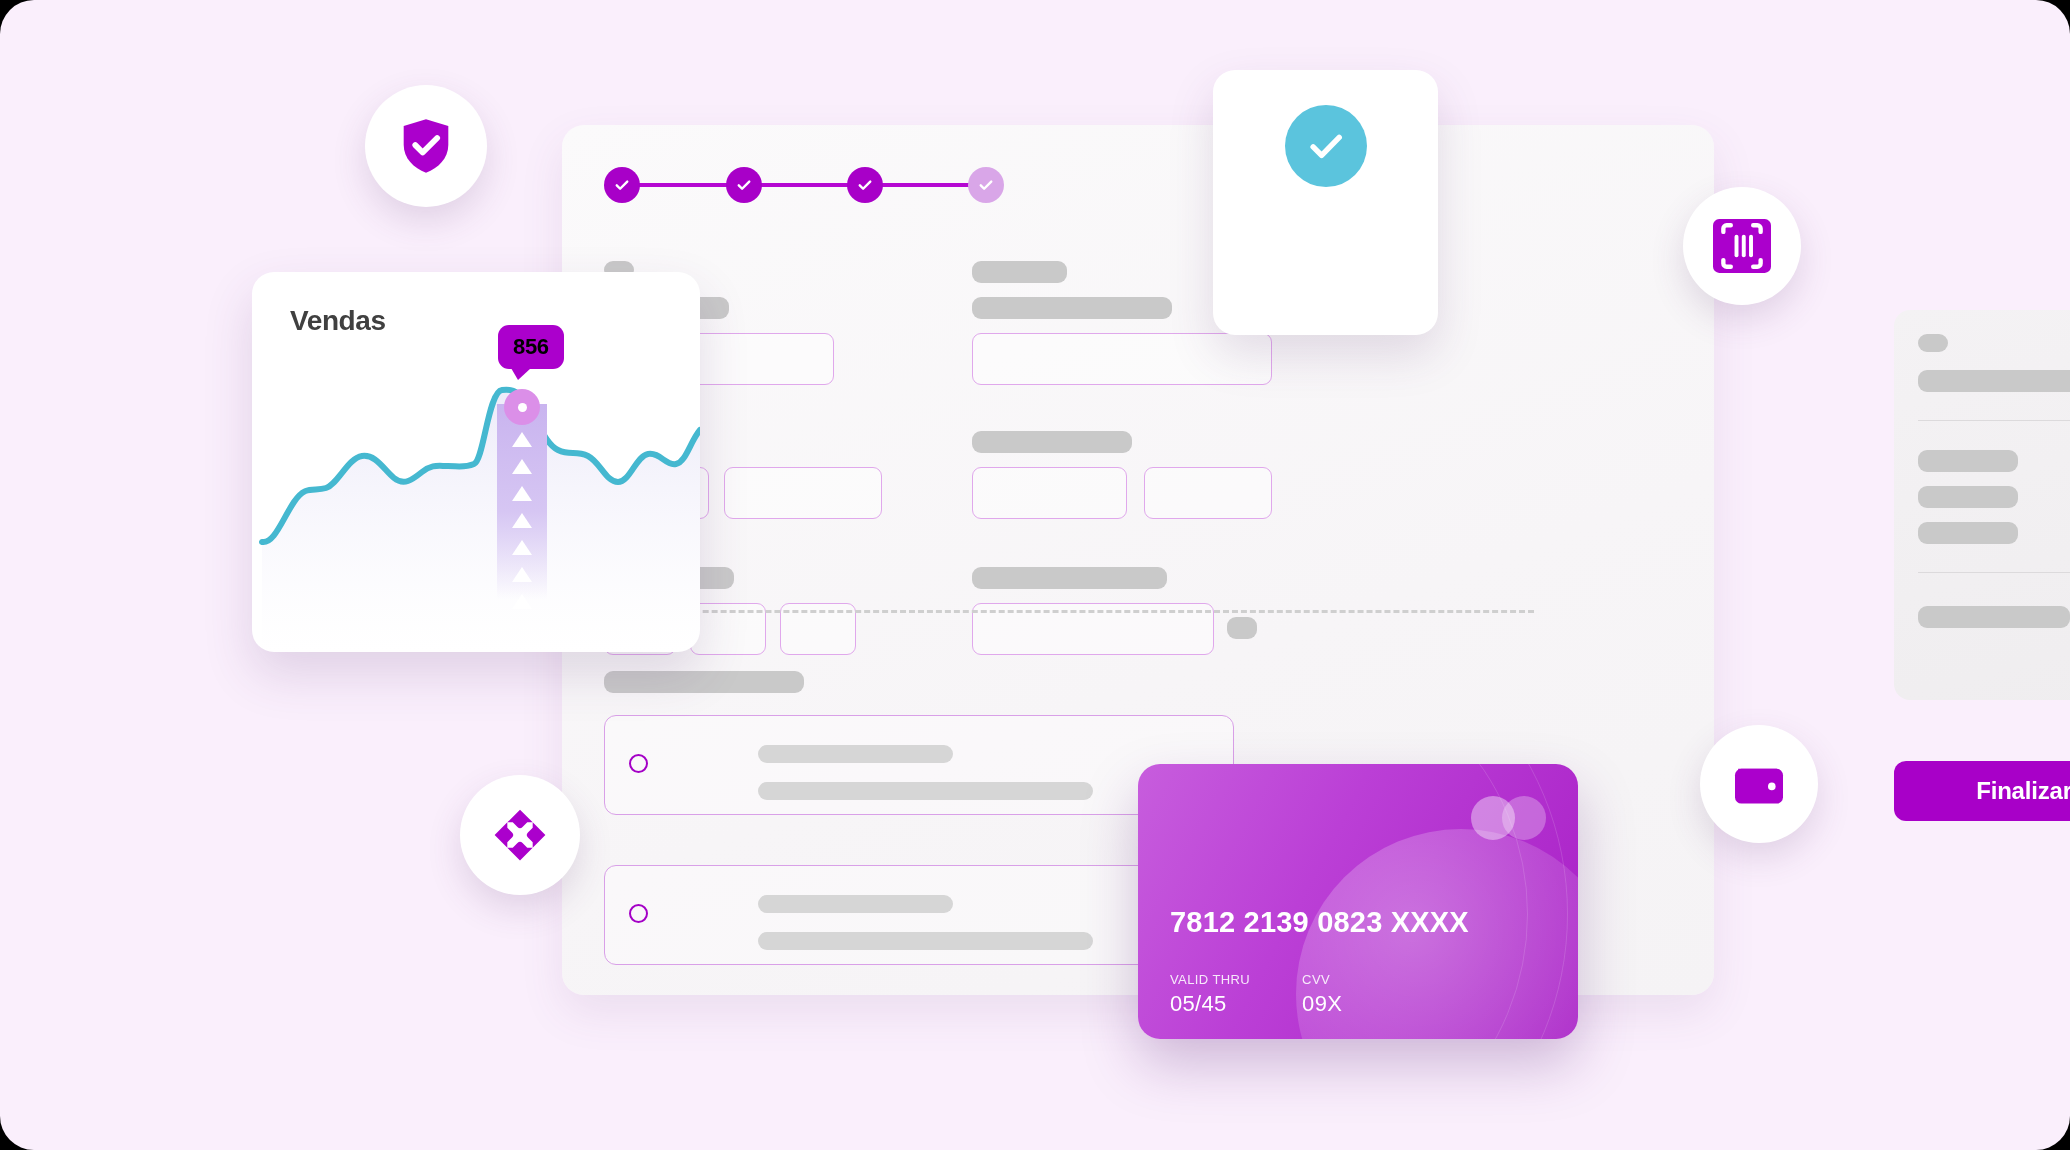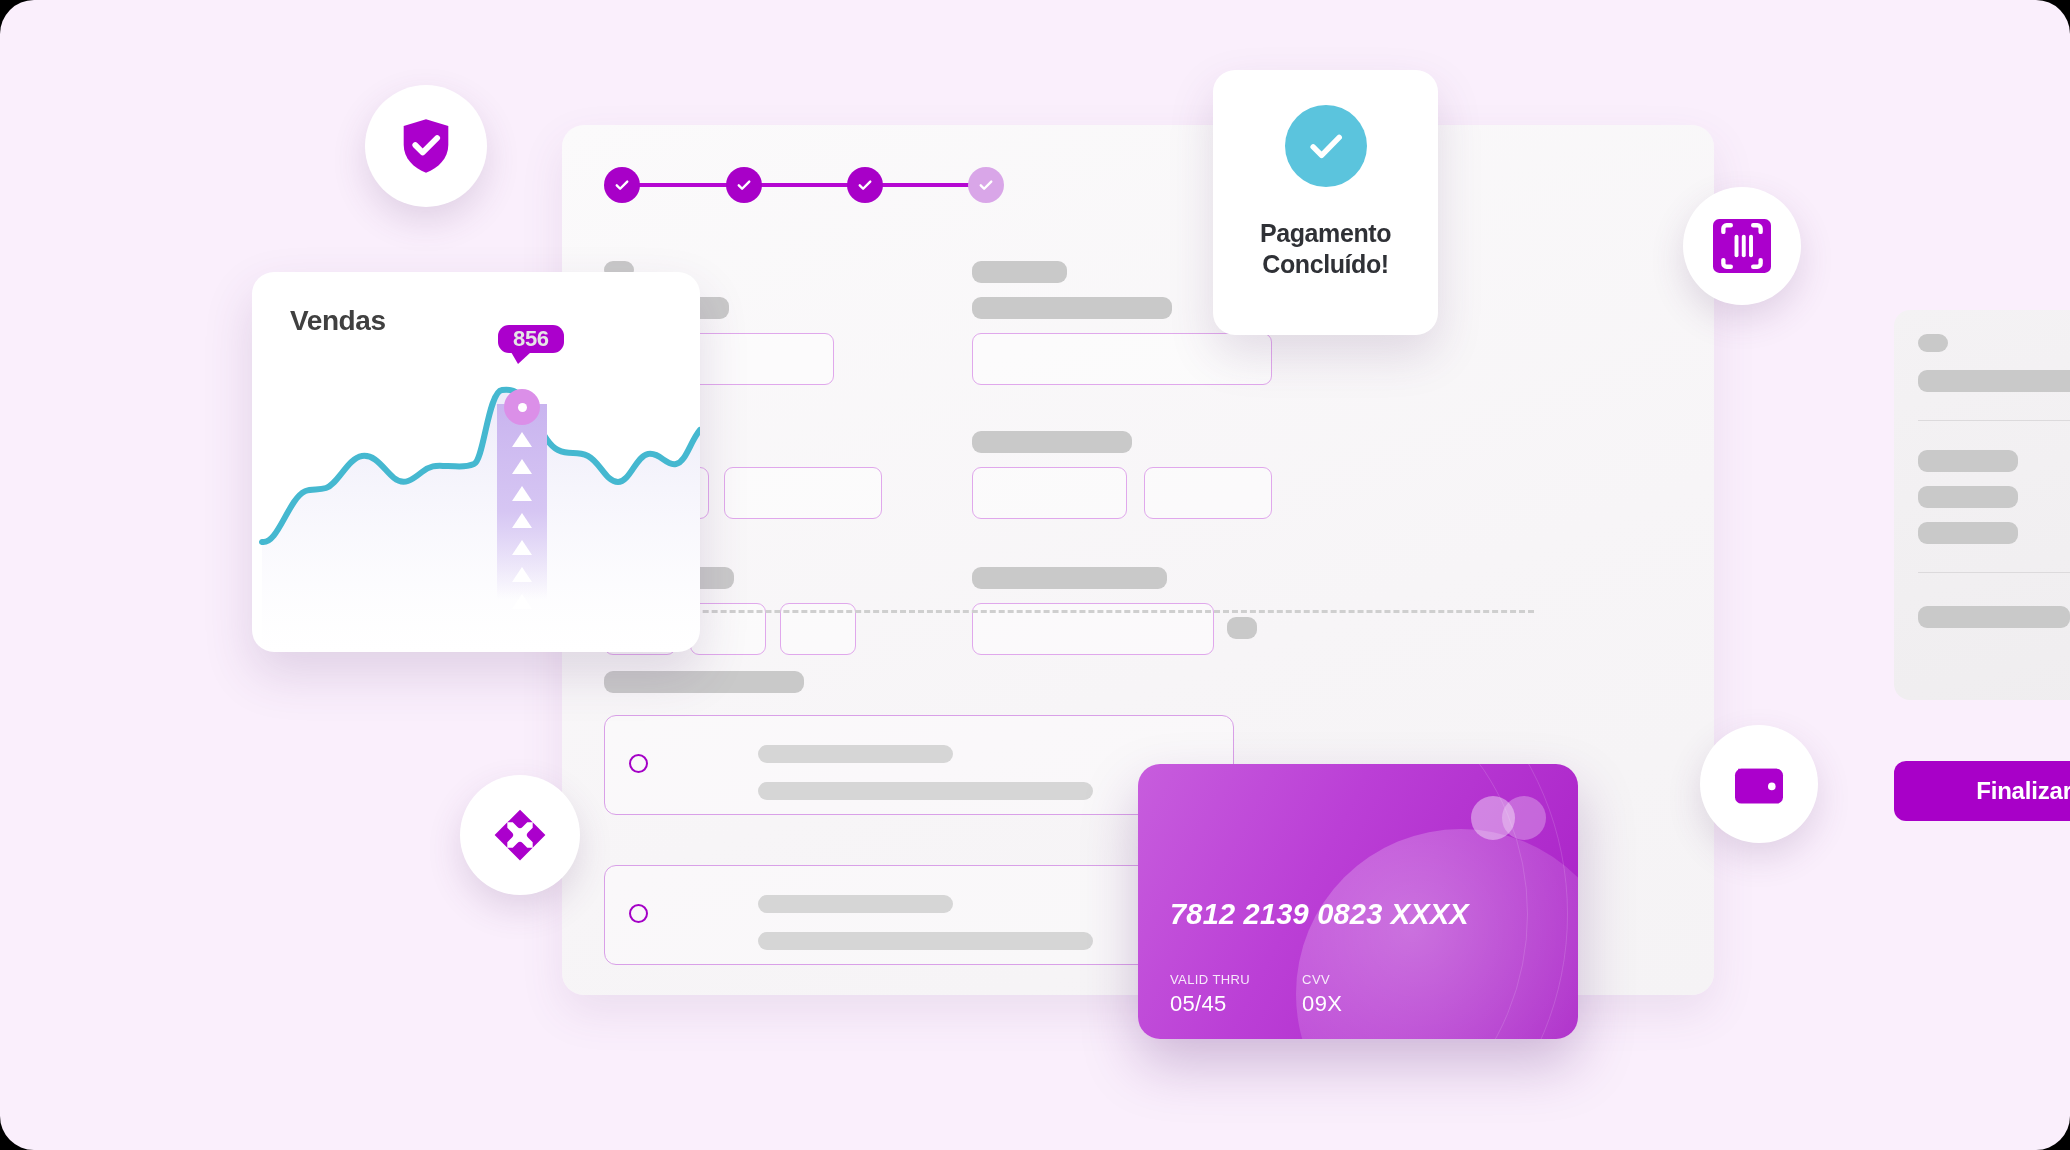--- a/index.html
+++ b/index.html
@@ -113,22 +113,22 @@
     border-bottom: 15px solid #fff;
   }
   .dot {
     position: absolute; left: 252px; top: 37px; width: 36px; height: 36px;
     border-radius: 50%; background: #db8fe8;
     display: flex; align-items: center; justify-content: center;
   }
   .dot i { width: 9px; height: 9px; border-radius: 50%; background: #fff; display: block; }
   .bubble {
     position: absolute; left: 246px; top: -27px;
-    background: #ab00cc; color: #e5e5e5; border-radius: 11px;
-    padding: 1px 15px; font-size: 22px; font-weight: 600; letter-spacing: -.3px;
+    background: #ab00cc; color: #000000; border-radius: 11px;
+    padding: 9px 15px; font-size: 22px; font-weight: 600; letter-spacing: -.3px;
   }
   .bubble::after {
     content: ""; position: absolute; left: 13px; bottom: -11px;
     width: 0; height: 0;
     border-left: 7px solid transparent; border-right: 13px solid transparent;
     border-top: 12px solid #ab00cc;
   }
 
   
   .paid-card {
@@ -165,22 +165,22 @@
     width: 330px; height: 330px; border-radius: 50%;
     background: radial-gradient(circle at 35% 30%, rgba(255,255,255,.30), rgba(255,255,255,.07) 70%);
   }
   .cc-logo { position: absolute; right: 32px; top: 32px; width: 75px; height: 44px; }
   .cc-logo span {
     position: absolute; top: 0; width: 44px; height: 44px; border-radius: 50%;
     background: rgba(255,255,255,.40);
   }
   .cc-logo span.b { right: 0; background: rgba(255,255,255,.28); }
   .cc-number {
-    position: absolute; left: 32px; top: 134px;
-    color: #fff; font-size: 29px; font-weight: 700; letter-spacing: .2px; font-style: italic;
+    position: absolute; left: 32px; top: 142px;
+    color: #fff; font-size: 29px; font-weight: 700; letter-spacing: .2px;
   }
   .cc-meta { position: absolute; left: 32px; top: 208px; display: flex; gap: 52px; }
   .cc-lbl { color: rgba(255,255,255,.88); font-size: 13px; letter-spacing: .4px; }
   .cc-val { color: #fff; font-size: 22px; margin-top: 4px; letter-spacing: .3px; }
 
   
   .badge {
     position: absolute; border-radius: 50%; background: #fff;
     display: flex; align-items: center; justify-content: center;
     box-shadow: 0 14px 34px rgba(95,55,115,.16);
@@ -314,24 +314,20 @@
         </div>
     </div>
   </div>
 
   <div class="paid-card">
     <div class="check-circle">
       <svg viewBox="0 0 24 24">
           <path d="M5 12.5l4.6 4.6L19.2 7.3" fill="none" stroke="#fff" stroke-width="3" stroke-linecap="round" stroke-linejoin="round"></path>
         </svg>
     </div>
-    <div class="paid-text">
-      <div>Pagamento</div>
-      <div>Concluído!</div>
-    </div>
   </div>
 
   <div class="credit-card">
     <div class="cc-arc" style="left:-130px; top:-110px; width:520px; height:520px;"></div>
     <div class="cc-arc" style="left:-190px; top:-160px; width:620px; height:620px;"></div>
     <div class="cc-blob"></div>
 
     <div class="cc-logo">
       <span class="a"></span>
         <span class="b"></span>

